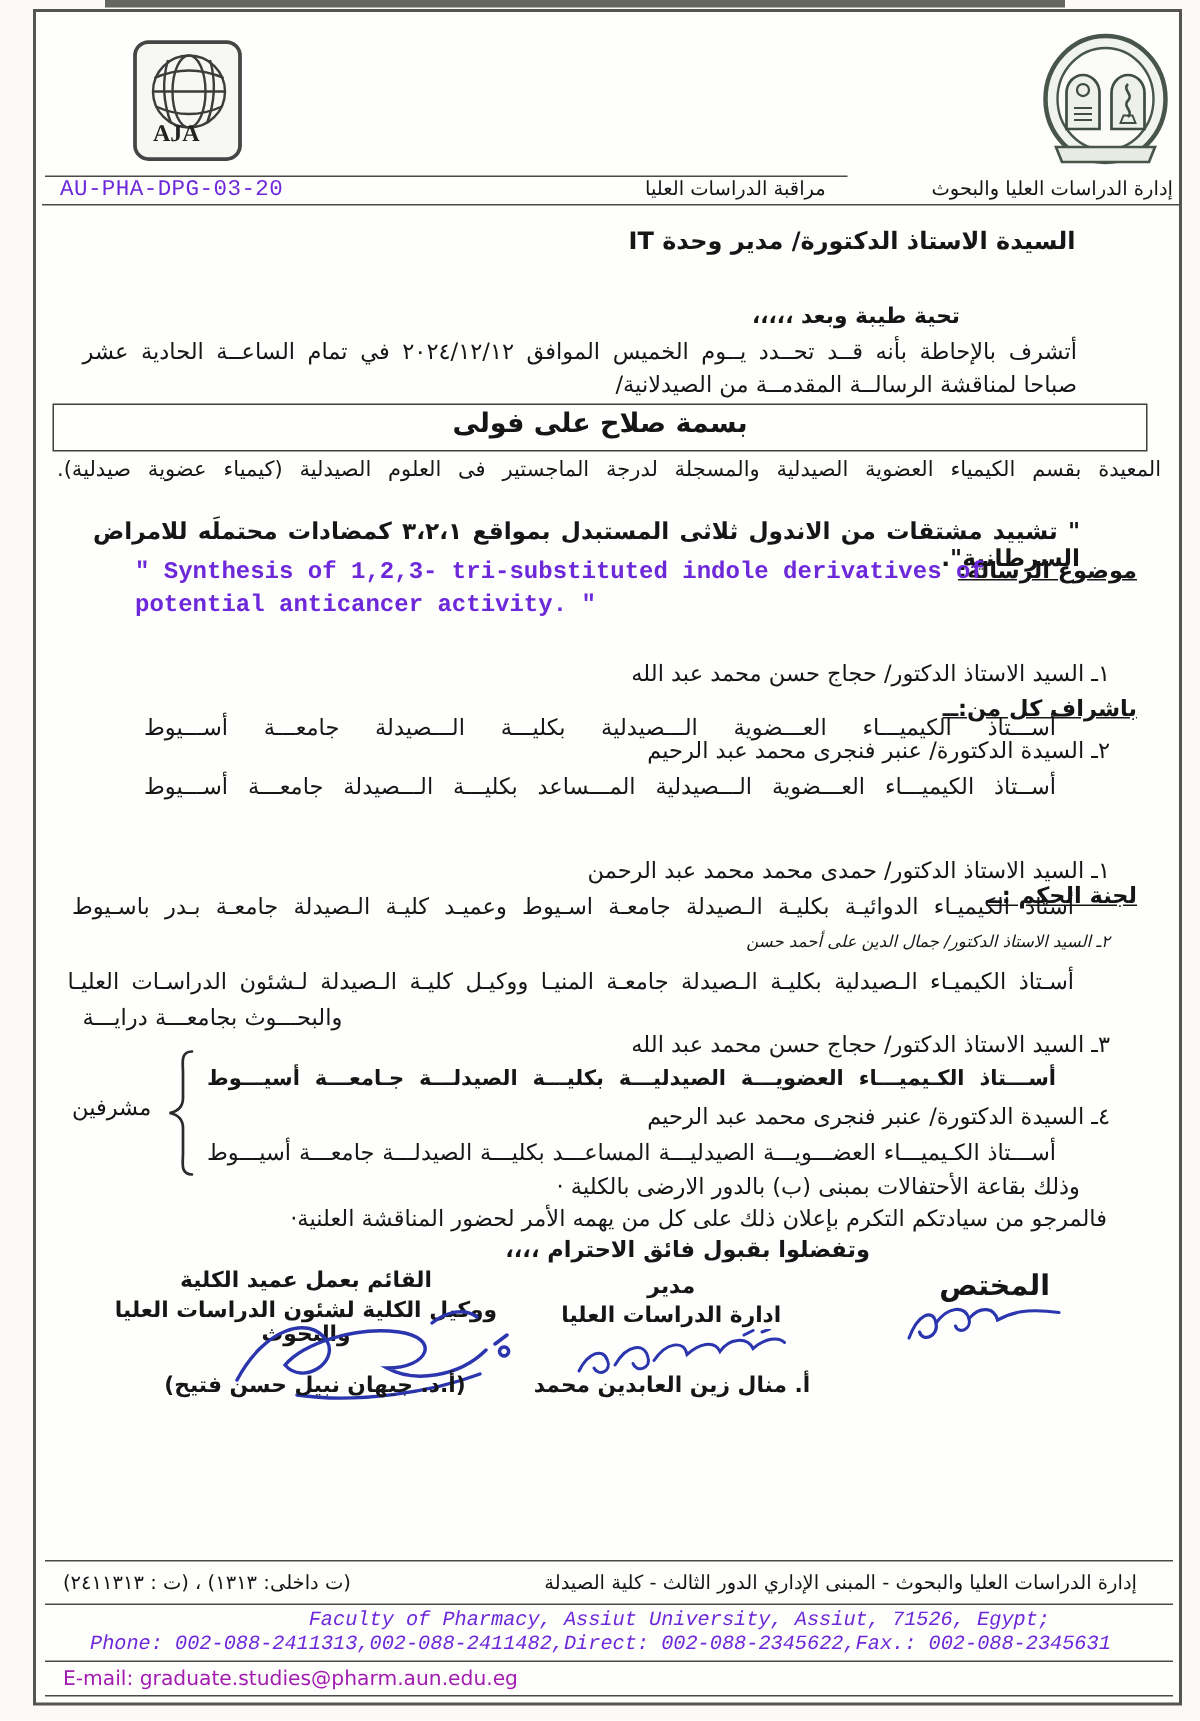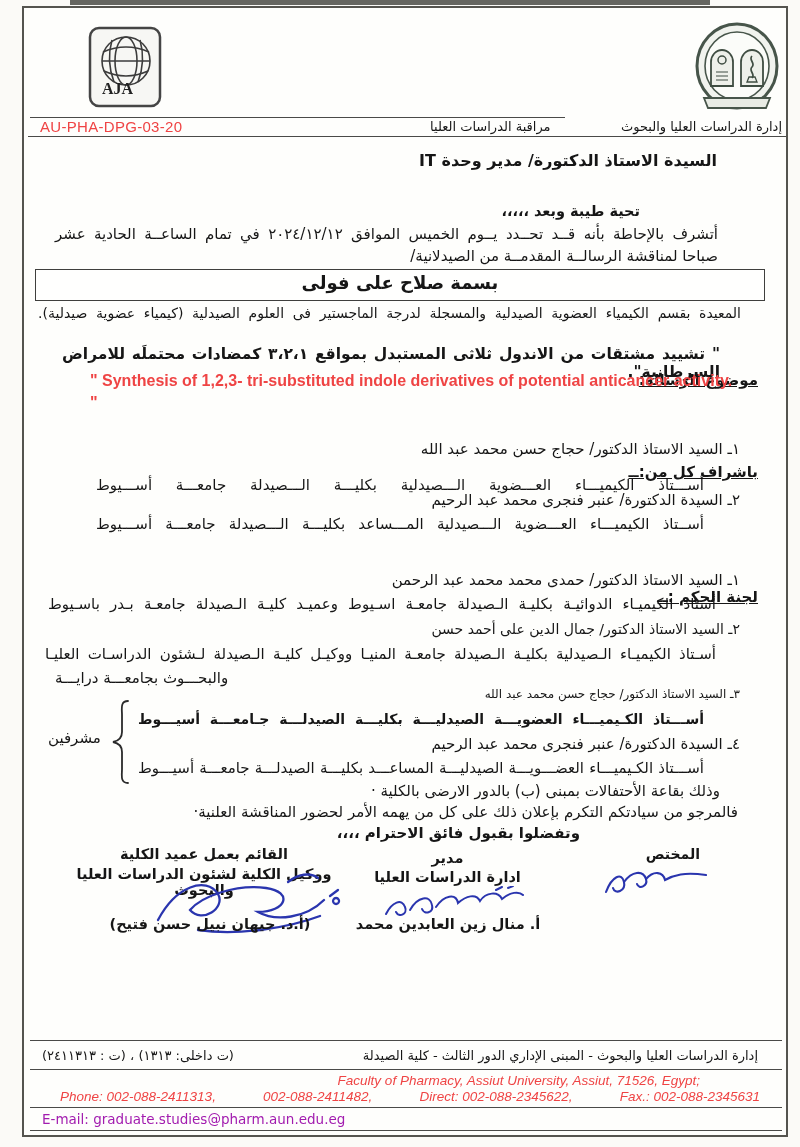--- a/index.html
+++ b/index.html
@@ -9,21 +9,21 @@
     font-family:"DejaVu Sans",sans-serif;
   }
   .abs{position:absolute;}
   .ar{direction:rtl;unicode-bidi:plaintext;font-family:"DejaVu Sans",sans-serif;color:#161616;}
   .b{font-weight:bold;}
   .u{text-decoration:underline;margin-top:44px;}
   .jl{text-align:justify;text-align-last:justify;}
   .rt{text-align:right;}
   .ct{text-align:center;}
   .rule{position:absolute;height:0;border-top:1.5px solid #4a4a48;}
-  .en-serif{font-family:Liberation Sans, sans-serif;color:#ef4444;}
+  .en-serif{font-family:Liberation Mono, monospace;color:#6d28d9;}
   .page-border{
     position:absolute;left:22px;top:6px;width:762px;height:1127px;
     border:2px solid #55544f;background:#fefefc;
   }
   .sig-svg{position:absolute;}
   .small-ar{font-size:13px;}
 </style>
 </head>
 <body>
 
@@ -64,58 +64,58 @@
 <div class="abs ar b" style="right:83px;top:151px;font-size:16px;">السيدة الاستاذ الدكتورة/ مدير وحدة IT</div>
 
 <div class="abs ar b" style="right:160px;top:203px;font-size:14.5px;">تحية طيبة وبعد ،،،،،</div>
 
 <div class="abs ar jl" style="left:55px;right:82px;top:225px;font-size:15px;">أتشرف بالإحاطة بأنه قــد تحــدد يــوم الخميس الموافق ٢٠٢٤/١٢/١٢ في تمام الساعــة الحادية عشر</div>
 <div class="abs ar rt" style="right:82px;top:247px;font-size:15px;">صباحا لمناقشة الرسالــة المقدمــة من الصيدلانية/</div>
 
 <div class="abs" style="left:35px;right:35px;top:269px;height:30px;border:1.6px solid #3f3f3d;background:#fffffe;"></div>
 <div class="abs ar b ct" style="left:35px;right:35px;top:272px;font-size:18px;">بسمة صلاح على فولى</div>
 
-<div class="abs ar jl" style="left:38px;right:59px;top:305px;font-size:14px;">المعيدة بقسم الكيمياء العضوية الصيدلية والمسجلة لدرجة الماجستير فى العلوم الصيدلية (كيمياء عضوية صيدلية).</div>
+<div class="abs ar jl" style="left:38px;right:26px;top:305px;font-size:14px;">المعيدة بقسم الكيمياء العضوية الصيدلية والمسجلة لدرجة الماجستير فى العلوم الصيدلية (كيمياء عضوية صيدلية).</div>
 
 <div class="abs ar b u" style="right:42px;top:327px;font-size:15px;">موضوع الرسالة:</div>
 <div class="abs ar b jl" style="left:62px;right:80px;top:345px;font-size:15.5px;">" تشييد مشتقات من الاندول ثلاثى المستبدل بمواقع ٣،٢،١ كمضادات محتملَه للامراض السرطانية".</div>
 <div class="abs en-serif b" style="left:90px;right:66px;top:370px;font-size:16px;line-height:1.4;">" Synthesis of 1,2,3- tri-substituted indole derivatives of potential anticancer activity. "</div>
 
 <div class="abs ar b u" style="right:42px;top:419px;font-size:15px;">باشراف كل من:ــ</div>
 
 <div class="abs ar rt" style="right:60px;top:440px;font-size:15px;">١ـ السيد الاستاذ الدكتور/ حجاج حسن محمد عبد الله</div>
 <div class="abs ar jl" style="left:96px;right:96px;top:464px;font-size:15px;margin-top:12px;">أســـتاذ الكيميـــاء العـــضوية الـــصيدلية بكليـــة الـــصيدلة جامعـــة أســـيوط</div>
 <div class="abs ar rt" style="right:60px;top:491px;font-size:15px;">٢ـ السيدة الدكتورة/ عنبر فنجرى محمد عبد الرحيم</div>
 <div class="abs ar jl" style="left:96px;right:96px;top:515px;font-size:15px;">أســتاذ الكيميـــاء العـــضوية الـــصيدلية المـــساعد بكليـــة الـــصيدلة جامعـــة أســـيوط</div>
 
 <div class="abs ar b u" style="right:42px;top:544px;font-size:15px;">لجنة الحكم :ــ</div>
 
 <div class="abs ar rt" style="right:60px;top:571px;font-size:15px;">١ـ السيد الاستاذ الدكتور/ حمدى محمد محمد عبد الرحمن</div>
 <div class="abs ar jl" style="left:48px;right:84px;top:595px;font-size:15px;">أستاذ الكيميـاء الدوائيـة بكليـة الـصيدلة جامعـة اسـيوط وعميـد كليـة الـصيدلة جامعـة بـدر باسـيوط</div>
 
-<div class="abs ar rt" style="right:60px;top:621px;font-size:14px;">٢ـ السيد الاستاذ الدكتور/ جمال الدين على أحمد حسن</div>
+<div class="abs ar rt" style="right:60px;top:621px;font-size:11px;font-style:italic;">٢ـ السيد الاستاذ الدكتور/ جمال الدين على أحمد حسن</div>
 <div class="abs ar jl" style="left:45px;right:84px;top:645px;font-size:15px;">أسـتاذ الكيميـاء الـصيدلية بكليـة الـصيدلة جامعـة المنيـا ووكيـل كليـة الـصيدلة لـشئون الدراسـات العليـا</div>
 <div class="abs ar" style="left:55px;top:669px;font-size:15px;">والبحـــوث بجامعـــة درايـــة</div>
 
-<div class="abs ar rt" style="right:60px;top:687px;font-size:12px;">٣ـ السيد الاستاذ الدكتور/ حجاج حسن محمد عبد الله</div>
+<div class="abs ar rt" style="right:60px;top:687px;font-size:15px;">٣ـ السيد الاستاذ الدكتور/ حجاج حسن محمد عبد الله</div>
 <div class="abs ar jl" style="left:138px;right:96px;top:711px;font-size:14px;font-weight:bold;">أســـتاذ الكـيميـــاء العضويـــة الصيدليـــة بكليـــة الصيدلـــة جـامعـــة أسيـــوط</div>
 
 <div class="abs ar rt" style="right:60px;top:735px;font-size:15px;">٤ـ السيدة الدكتورة/ عنبر فنجرى محمد عبد الرحيم</div>
 <div class="abs ar jl" style="left:138px;right:96px;top:759px;font-size:15px;">أســـتاذ الكـيميـــاء العضـــويـــة الصيدليـــة المساعـــد بكليـــة الصيدلـــة جامعـــة أسيـــوط</div>
 
 <svg class="abs" style="left:112px;top:700px;" width="18" height="84" viewBox="0 0 18 84">
   <path d="M16 1 C8 1 10 9 10 15 L10 32 C10 38 6 41 1 42 C6 43 10 46 10 52 L10 69 C10 75 8 83 16 83" fill="none" stroke="#2b2b2b" stroke-width="1.8" stroke-linecap="round"></path>
 </svg>
 <div class="abs ar" style="left:48px;top:729px;font-size:15px;">مشرفين</div>
 
 <div class="abs ar rt" style="right:80px;top:782px;font-size:15px;">وذلك بقاعة الأحتفالات بمبنى (ب) بالدور الارضى بالكلية ·</div>
 <div class="abs ar rt" style="right:62px;top:803px;font-size:15px;">فالمرجو من سيادتكم التكرم بإعلان ذلك على كل من يهمه الأمر لحضور المناقشة العلنية·</div>
 <div class="abs ar b" style="right:220px;top:824px;font-size:15px;">وتفضلوا بقبول فائق الاحترام ،،،،</div>
 
-<div class="abs ar b" style="right:100px;top:846px;font-size:14px;">المختص</div>
+<div class="abs ar b" style="right:100px;top:846px;font-size:19px;">المختص</div>
 <svg class="sig-svg" style="right:88px;top:862px;position:absolute;" width="112" height="46" viewBox="0 0 112 46">
   <g fill="none" stroke="#2a35ae" stroke-width="2.1" stroke-linecap="round">
     <path d="M6 30 C12 14 22 10 24 20 C26 29 15 33 13 26"></path>
     <path d="M24 20 C32 9 43 8 46 17 C48 24 39 28 37 22"></path>
     <path d="M46 17 C54 8 63 10 65 18 C74 13 84 10 106 13"></path>
   </g>
 </svg>
 
 <div class="abs ar b ct" style="left:355px;width:185px;top:850px;font-size:14.5px;">مدير</div>
 <div class="abs ar b ct" style="left:355px;width:185px;top:869px;font-size:14.5px;">ادارة الدراسات العليا</div>
@@ -140,21 +140,21 @@
   </g>
 </svg>
 <div class="abs ar b ct" style="left:70px;width:280px;top:916px;font-size:14.5px;">(أ.د. جيهان نبيل حسن فتيح)</div>
 
 <div class="rule" style="left:30px;top:1040px;width:752px;"></div>
 <div class="abs ar small-ar" style="right:42px;top:1048px;font-size:13px;margin-left:14px;">إدارة الدراسات العليا والبحوث - المبنى الإداري الدور الثالث - كلية الصيدلة</div>
 <div class="abs ar small-ar" style="left:42px;top:1048px;font-size:13px;">(ت داخلى: ١٣١٣) ، (ت : ٢٤١١٣١٣)</div>
 <div class="rule" style="left:30px;top:1069px;width:752px;"></div>
 
 <div class="abs en-serif ct" style="left:100px;right:100px;top:1073px;font-size:13.5px;font-style:italic;text-align:right;">Faculty of Pharmacy, Assiut University, Assiut, 71526, Egypt;</div>
-<div class="abs en-serif" style="left:60px;right:40px;top:1089px;font-size:13.5px;font-style:italic;display:flex;justify-content:space-between;">
+<div class="abs en-serif" style="left:60px;right:40px;top:1089px;font-size:13.5px;font-style:italic;display:flex;">
   <span>Phone: 002-088-2411313,</span>
   <span>002-088-2411482,</span>
   <span>Direct: 002-088-2345622,</span>
   <span>Fax.: 002-088-2345631</span>
 </div>
 <div class="rule" style="left:30px;top:1107px;width:752px;"></div>
 <div class="abs" style="left:42px;top:1111px;font-size:13.5px;color:#a21caf;font-family:'DejaVu Sans',sans-serif;">E-mail: graduate.studies@pharm.aun.edu.eg</div>
 <div class="rule" style="left:30px;top:1130px;width:752px;"></div>
 
 </body></html>

